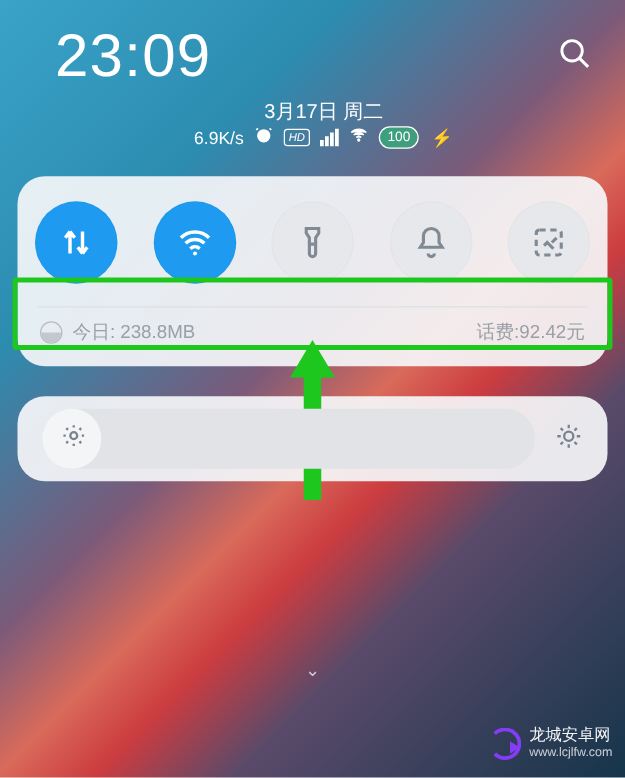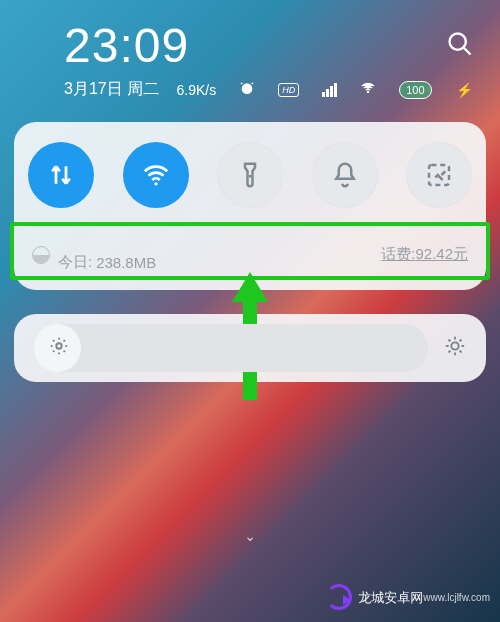--- a/index.html
+++ b/index.html
@@ -3,28 +3,28 @@
 <meta charset="utf-8">
 <style>
 * { margin: 0; padding: 0; box-sizing: border-box; }
 html, body { width: 500px; height: 622px; overflow: hidden; font-family: -apple-system, "Helvetica Neue", Arial, sans-serif; }
 body {
   background: linear-gradient(135deg, #3aa3c8 0%, #2c8cb0 25%, #7a5a7a 45%, #d96a5a 55%, #cc3c40 62%, #5a4a6a 72%, #15354a 100%);
   position: relative;
 }
 
 
-.status-area { padding: 18px 26px 0 44px; color: #fff; margin-left: 20px; }
+.status-area { padding: 18px 26px 0 44px; color: #fff; }
 .status-row1 { display: flex; justify-content: space-between; align-items: center; }
 .clock { font-size: 48px; font-weight: 300; letter-spacing: 1px; }
 .search-icon svg { width: 28px; height: 28px; stroke: #fff; stroke-width: 2; fill: none; }
 
-.status-row2 { display: flex; justify-content: space-between; align-items: center; margin-top: 6px; font-size: 16px; }
+.status-row2 { display: flex; justify-content: space-between; align-items: center; margin-top: 6px; font-size: 16px; flex-direction: column; }
 .date { font-size: 16px; }
-.right-indicators { display: flex; align-items: center; gap: 23px; font-size: 14px; }
+.right-indicators { display: flex; align-items: center; gap: 8px; font-size: 14px; }
 .right-indicators svg { stroke: #fff; fill: #fff; }
 .hd-badge { border: 1px solid #fff; border-radius: 3px; font-size: 9px; padding: 0 3px; line-height: 12px; font-style: italic; }
 .wifi-mini svg, .alarm-mini svg { width: 16px; height: 16px; }
 .signal-mini { display: inline-flex; align-items: flex-end; gap: 1px; }
 .signal-mini span { width: 3px; background: #fff; }
 .signal-mini span:nth-child(1){height:5px} .signal-mini span:nth-child(2){height:8px} .signal-mini span:nth-child(3){height:11px} .signal-mini span:nth-child(4){height:14px}
 .battery { display:inline-flex; align-items:center; }
 .battery-pill { border: 1px solid #fff; border-radius: 9px; padding: 0 6px; font-size: 11px; line-height: 16px; background: rgba(0,255,100,.35); }
 .charge { font-size: 14px; margin-left: 2px; }
 
@@ -46,23 +46,23 @@
 .toggle.active { background: #1e9bf0; }
 .toggle svg { width: 30px; height: 30px; }
 .toggle.active svg { stroke: #fff; fill: none; }
 .toggle:not(.active) svg { stroke: #808a94; fill: none; }
 
 .hr { height: 1px; background: #dcdfe3; margin: 18px 2px 0 2px; }
 
 .usage-row { display: flex; align-items: center; padding: 10px 4px 4px 4px; color: #9aa0a6; font-size: 15px; }
 .moon-icon { width: 18px; height: 18px; border-radius: 50%; border: 1px solid #b8bcc2; margin-right: 8px; position: relative; overflow: hidden; flex: none; }
 .moon-icon::after { content: ""; position: absolute; left: 0; right: 0; bottom: 0; height: 45%; background: #c4c8ce; }
-.usage-left { display: flex; align-items: center; gap: 4px; margin-top: 16px; }
+.usage-left { display: flex; align-items: center; gap: 4px; }
 .usage-mid { margin-left: 22px; }
-.usage-right { margin-left: auto; text-decoration: underline; }
+.usage-right { margin-left: auto; }
 
 
 .highlight-box {
   position: absolute;
   left: 10px; right: 10px;
   top: 222px; height: 58px;
   border: 4px solid #1ec71e;
   border-radius: 3px;
   pointer-events: none;
 }
@@ -86,21 +86,21 @@
 .bright-track .sun-min { position: absolute; left: 14px; top: 50%; transform: translateY(-50%); }
 
 
 .watermark {
   position: absolute; right: 10px; bottom: 12px;
   display: flex; align-items: center; gap: 6px;
   color: #fff; opacity: .95;
 }
 .watermark .logo { width: 26px; height: 26px; border: 3px solid #8a3cff; border-left-color: transparent; border-radius: 50%; position: relative; }
 .watermark .logo::after { content: ""; position: absolute; right: -2px; top: 8px; width: 0; height: 0; border-top: 5px solid transparent; border-bottom: 5px solid transparent; border-left: 8px solid #8a3cff; }
-.watermark .wm-text { display: flex; flex-direction: row; font-size: 13px; line-height: 15px; }
+.watermark .wm-text { display: flex; flex-direction: column; font-size: 13px; line-height: 15px; }
 .watermark .wm-sub { font-size: 10px; opacity: .8; }
 
 
 .handle { position: absolute; left: 50%; bottom: 78px; transform: translateX(-50%); color: rgba(255,255,255,.7); font-size: 14px; }
 </style>
 </head>
 <body>
 
 <div class="status-area">
   <div class="status-row1">

